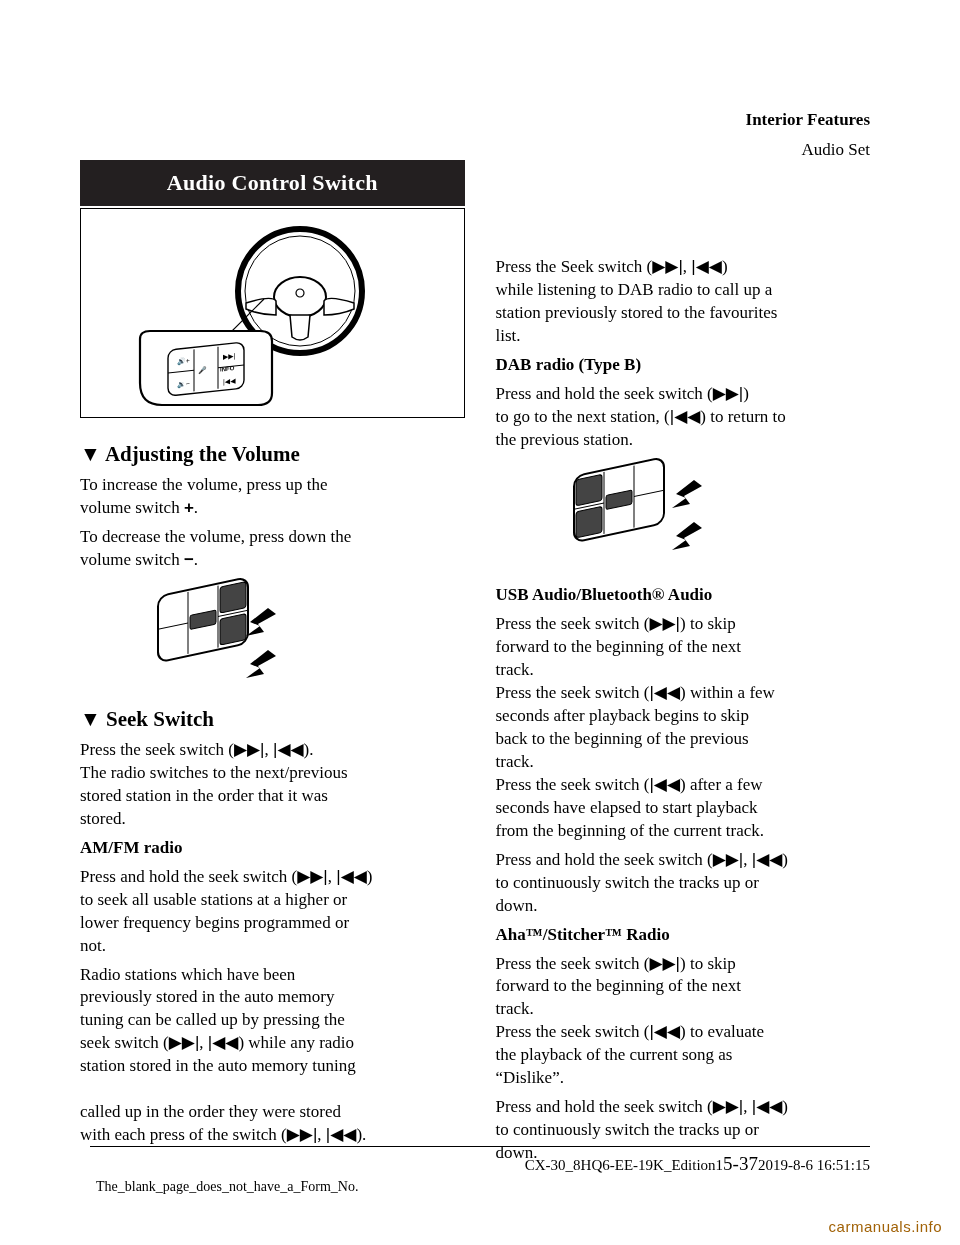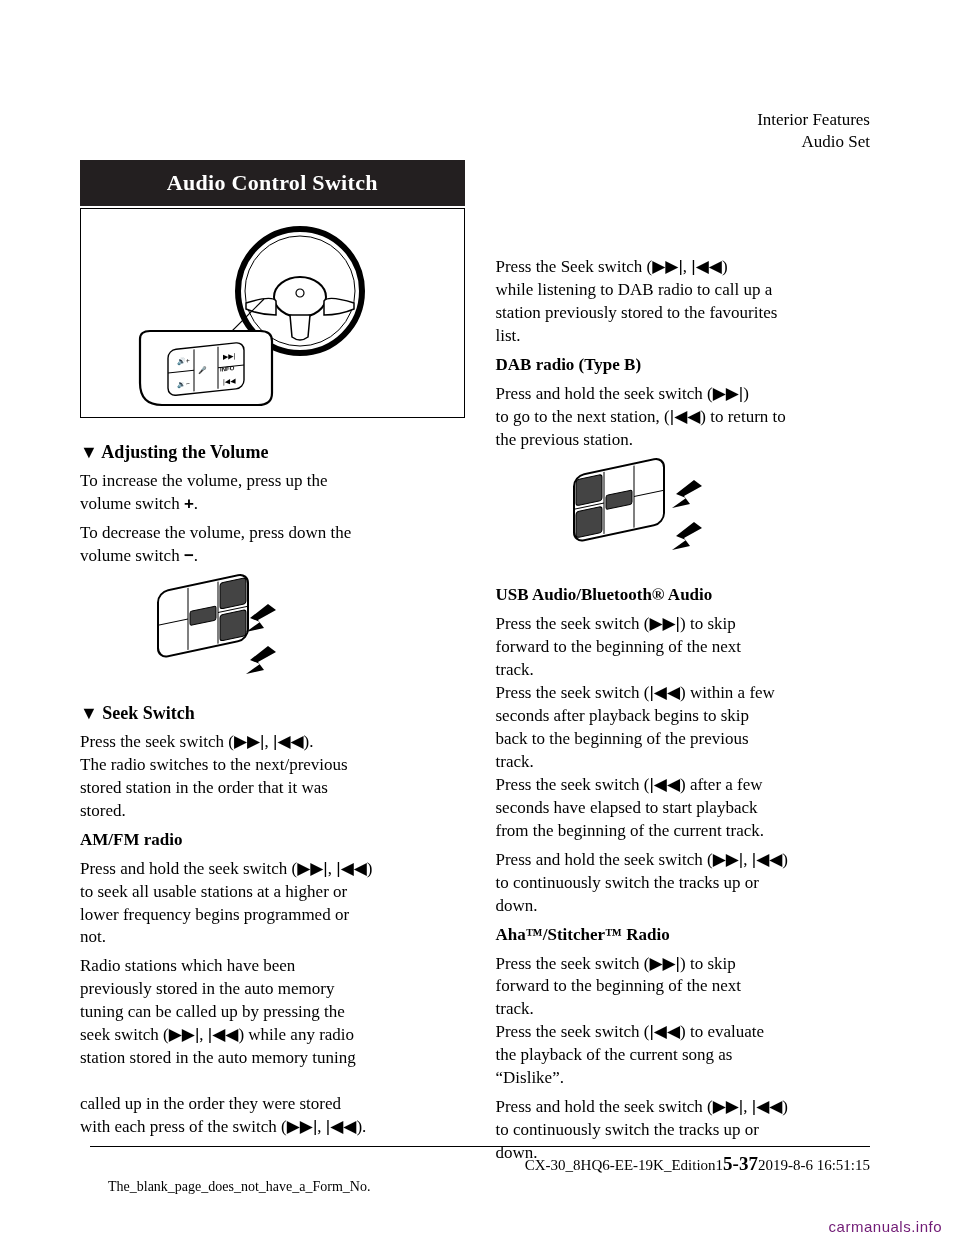--- a/index.html
+++ b/index.html
@@ -3,32 +3,32 @@
 <meta charset="utf-8">
 <style>
   * { box-sizing: border-box; margin: 0; padding: 0; }
   html, body { width: 960px; height: 1245px; background: #fff; font-family: "Times New Roman", Times, serif; color: #000; }
   .page { width: 960px; height: 1245px; position: relative; padding: 100px 80px 60px 80px; }
   .columns { display: flex; gap: 48px; }
   .col { flex: 1; font-size: 17px; line-height: 1.35; }
   .section-header { background: #231f20; color: #fff; text-align: center; padding: 8px 4px; font-size: 22px; font-weight: bold; letter-spacing: 0.3px; margin-bottom: 2px; }
   .hero-box { border: 1px solid #000; background: #fff; padding: 12px 6px 6px 6px; margin-bottom: 22px; position: relative; height: 210px; }
   .wheel-svg { display: block; margin: 0 auto; }
-  .subhead { font-weight: bold; margin-top: 10px; margin-bottom: 6px; font-size: 18px; }
+  .subhead { font-weight: bold; margin-top: 10px; margin-bottom: 6px; font-size: 21px; }
   .glyph { font-family: Arial, sans-serif; font-weight: bold; }
   .button-illus { margin: 6px 0 10px 70px; }
   .para { margin-bottom: 6px; }
-  .watermark { position: absolute; right: 18px; bottom: 10px; font-family: Arial, sans-serif; font-size: 15px; color: #701a75; letter-spacing: 0.5px; }
+  .watermark { position: absolute; right: 18px; bottom: 10px; font-family: Arial, sans-serif; font-size: 15px; color: #a16207; letter-spacing: 0.5px; }
   .running-head { position: absolute; top: 110px; right: 90px; text-align: right; font-size: 17px; }
-  .running-head .line1 { font-weight: normal; margin-bottom: 2px; }
+  .running-head .line1 { font-weight: bold; margin-bottom: 10px; }
   .footer { position: absolute; left: 0; right: 0; bottom: 70px; }
   .footer-rule { border: none; border-top: 1px solid #000; margin: 0 90px 6px 90px; }
   .footer-line { display: flex; justify-content: flex-end; align-items: baseline; padding: 0 90px; font-size: 15px; }
-  .footer-page { font-weight: bold; font-size: 19px; }
-  .footer-doc { position: absolute; left: 108px; bottom: 50px; font-size: 14px; } 
+  .footer-page { font-weight: normal; font-size: 19px; }
+  .footer-doc { position: absolute; left: 96px; bottom: 50px; font-size: 14px; } 
   .icon-ff, .icon-rw { font-family: Arial, sans-serif; }
 </style>
 </head>
 <body>
 
 <div class="page">
 
   <div class="running-head">
     <div class="line1">Interior Features</div>
     <div>Audio Set</div>

